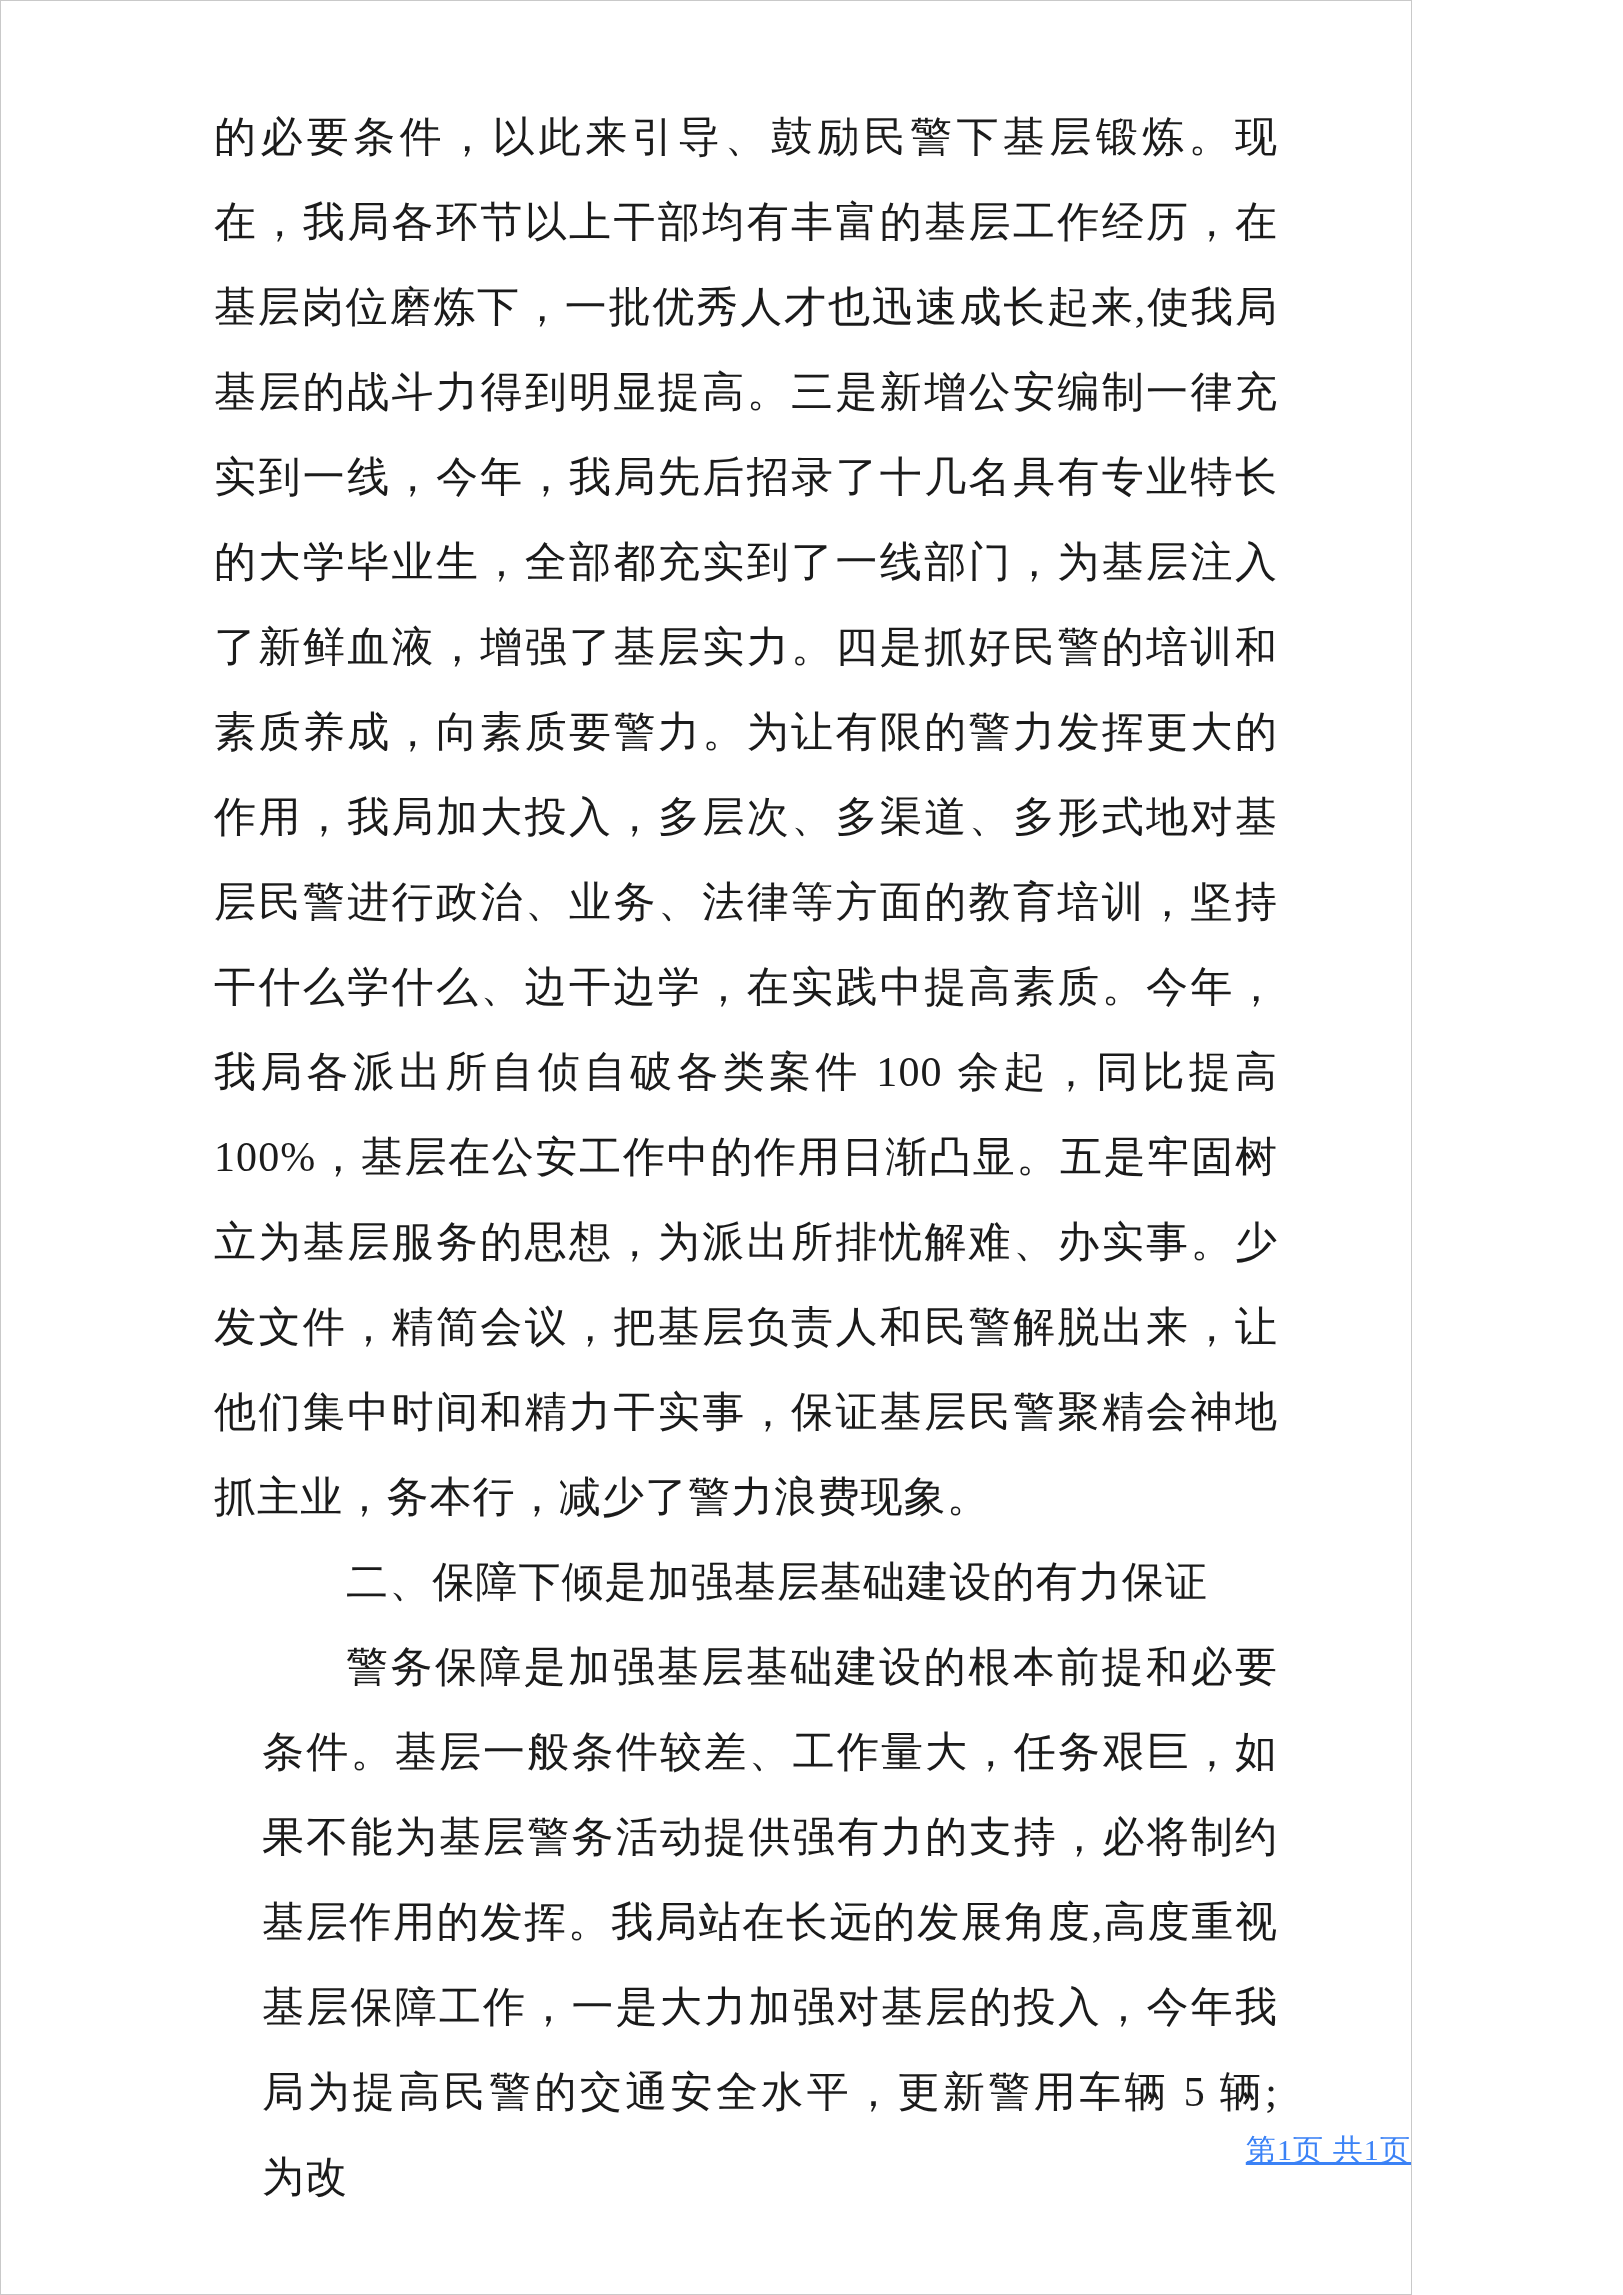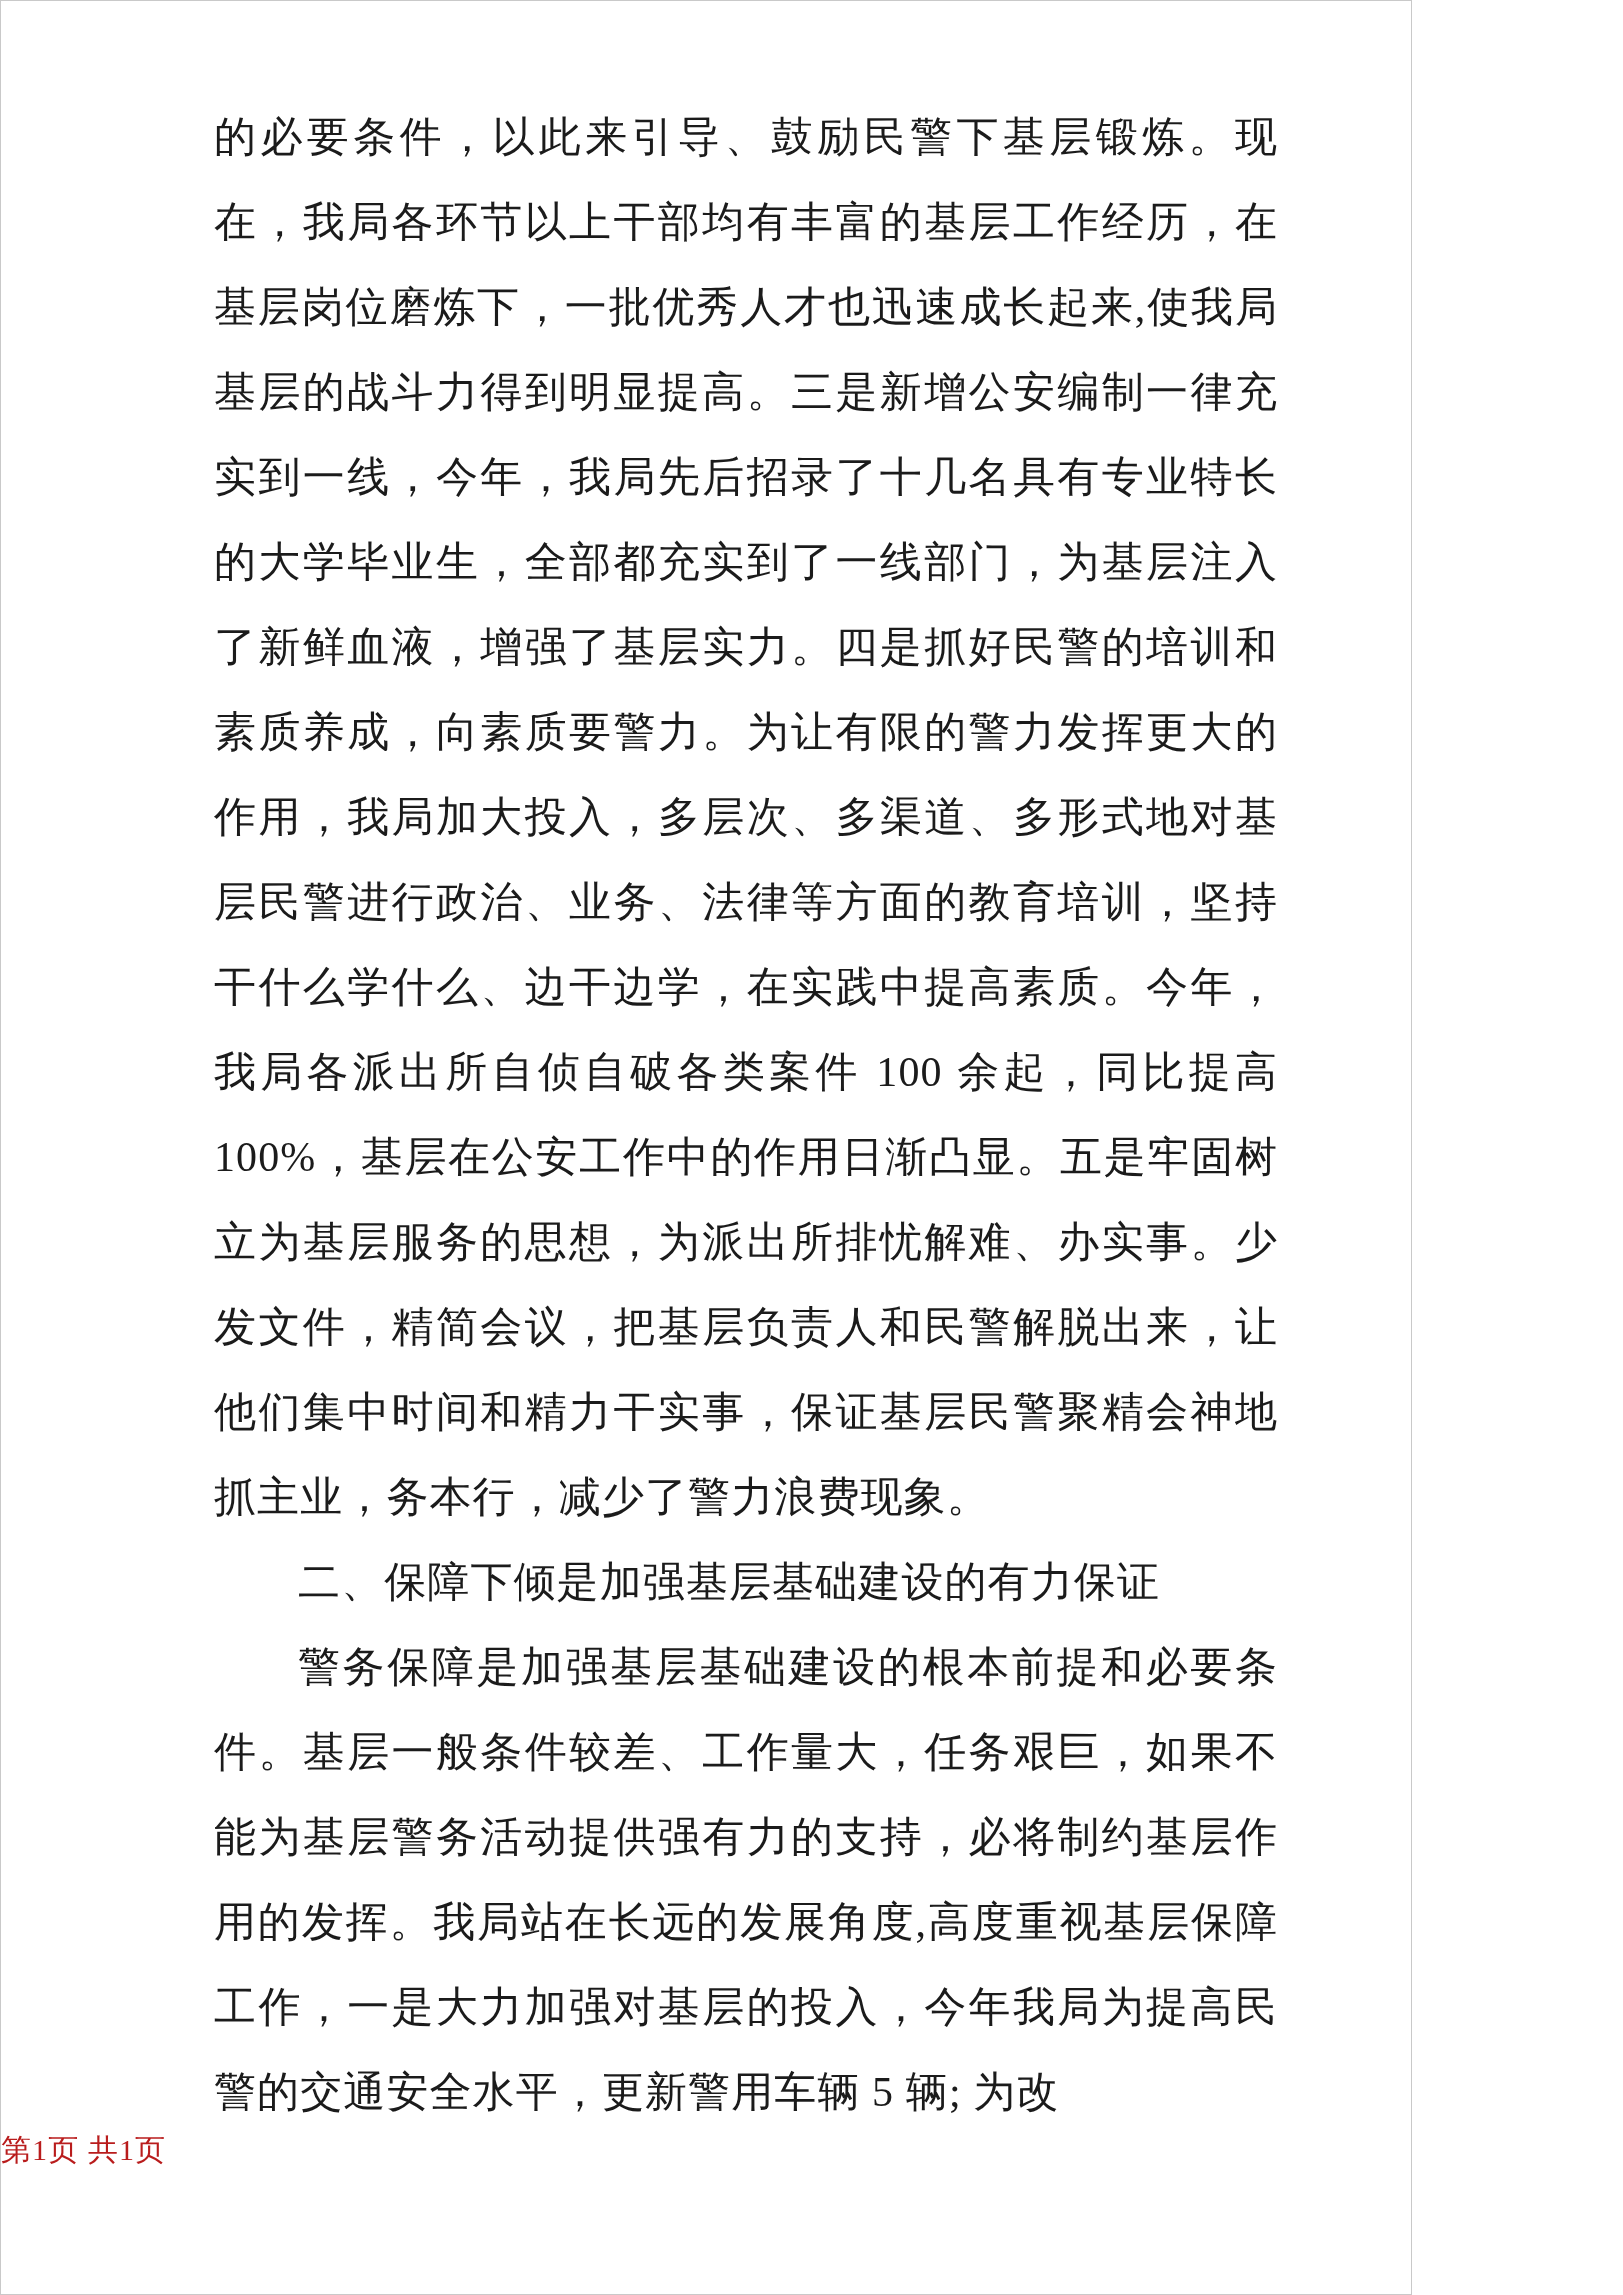--- a/index.html
+++ b/index.html
@@ -28,31 +28,33 @@
     text-align: justify;
     text-justify: inter-character;
     letter-spacing: 1.1px;
   }
   .para {
     margin: 0;
     padding: 0;
   }
   .para.indent {
     text-indent: 2em;
+    margin-left: 48px;
   }
   .footer {
     position: absolute;
     top: 2129px;
     left: 0;
     width: 100%;
-    text-align: left;
+    text-align: right;
     font-size: 30px;
     line-height: 39px;
-    color: #b91c1c;
+    color: #3b82f6;
     letter-spacing: 1.1px;
+    text-decoration: underline;
   }
 </style>
 </head>
 <body>
 
 <div class="page">
   <div class="content">
     <p class="para no-indent">的必要条件，以此来引导、鼓励民警下基层锻炼。现在，我局各环节以上干部均有丰富的基层工作经历，在基层岗位磨炼下，一批优秀人才也迅速成长起来,使我局基层的战斗力得到明显提高。三是新增公安编制一律充实到一线，今年，我局先后招录了十几名具有专业特长的大学毕业生，全部都充实到了一线部门，为基层注入了新鲜血液，增强了基层实力。四是抓好民警的培训和素质养成，向素质要警力。为让有限的警力发挥更大的作用，我局加大投入，多层次、多渠道、多形式地对基层民警进行政治、业务、法律等方面的教育培训，坚持干什么学什么、边干边学，在实践中提高素质。今年，我局各派出所自侦自破各类案件 100 余起，同比提高 100%，基层在公安工作中的作用日渐凸显。五是牢固树立为基层服务的思想，为派出所排忧解难、办实事。少发文件，精简会议，把基层负责人和民警解脱出来，让他们集中时间和精力干实事，保证基层民警聚精会神地抓主业，务本行，减少了警力浪费现象。</p>
     <p class="para indent">二、保障下倾是加强基层基础建设的有力保证</p>
     <p class="para indent">警务保障是加强基层基础建设的根本前提和必要条件。基层一般条件较差、工作量大，任务艰巨，如果不能为基层警务活动提供强有力的支持，必将制约基层作用的发挥。我局站在长远的发展角度,高度重视基层保障工作，一是大力加强对基层的投入，今年我局为提高民警的交通安全水平，更新警用车辆 5 辆; 为改</p>

